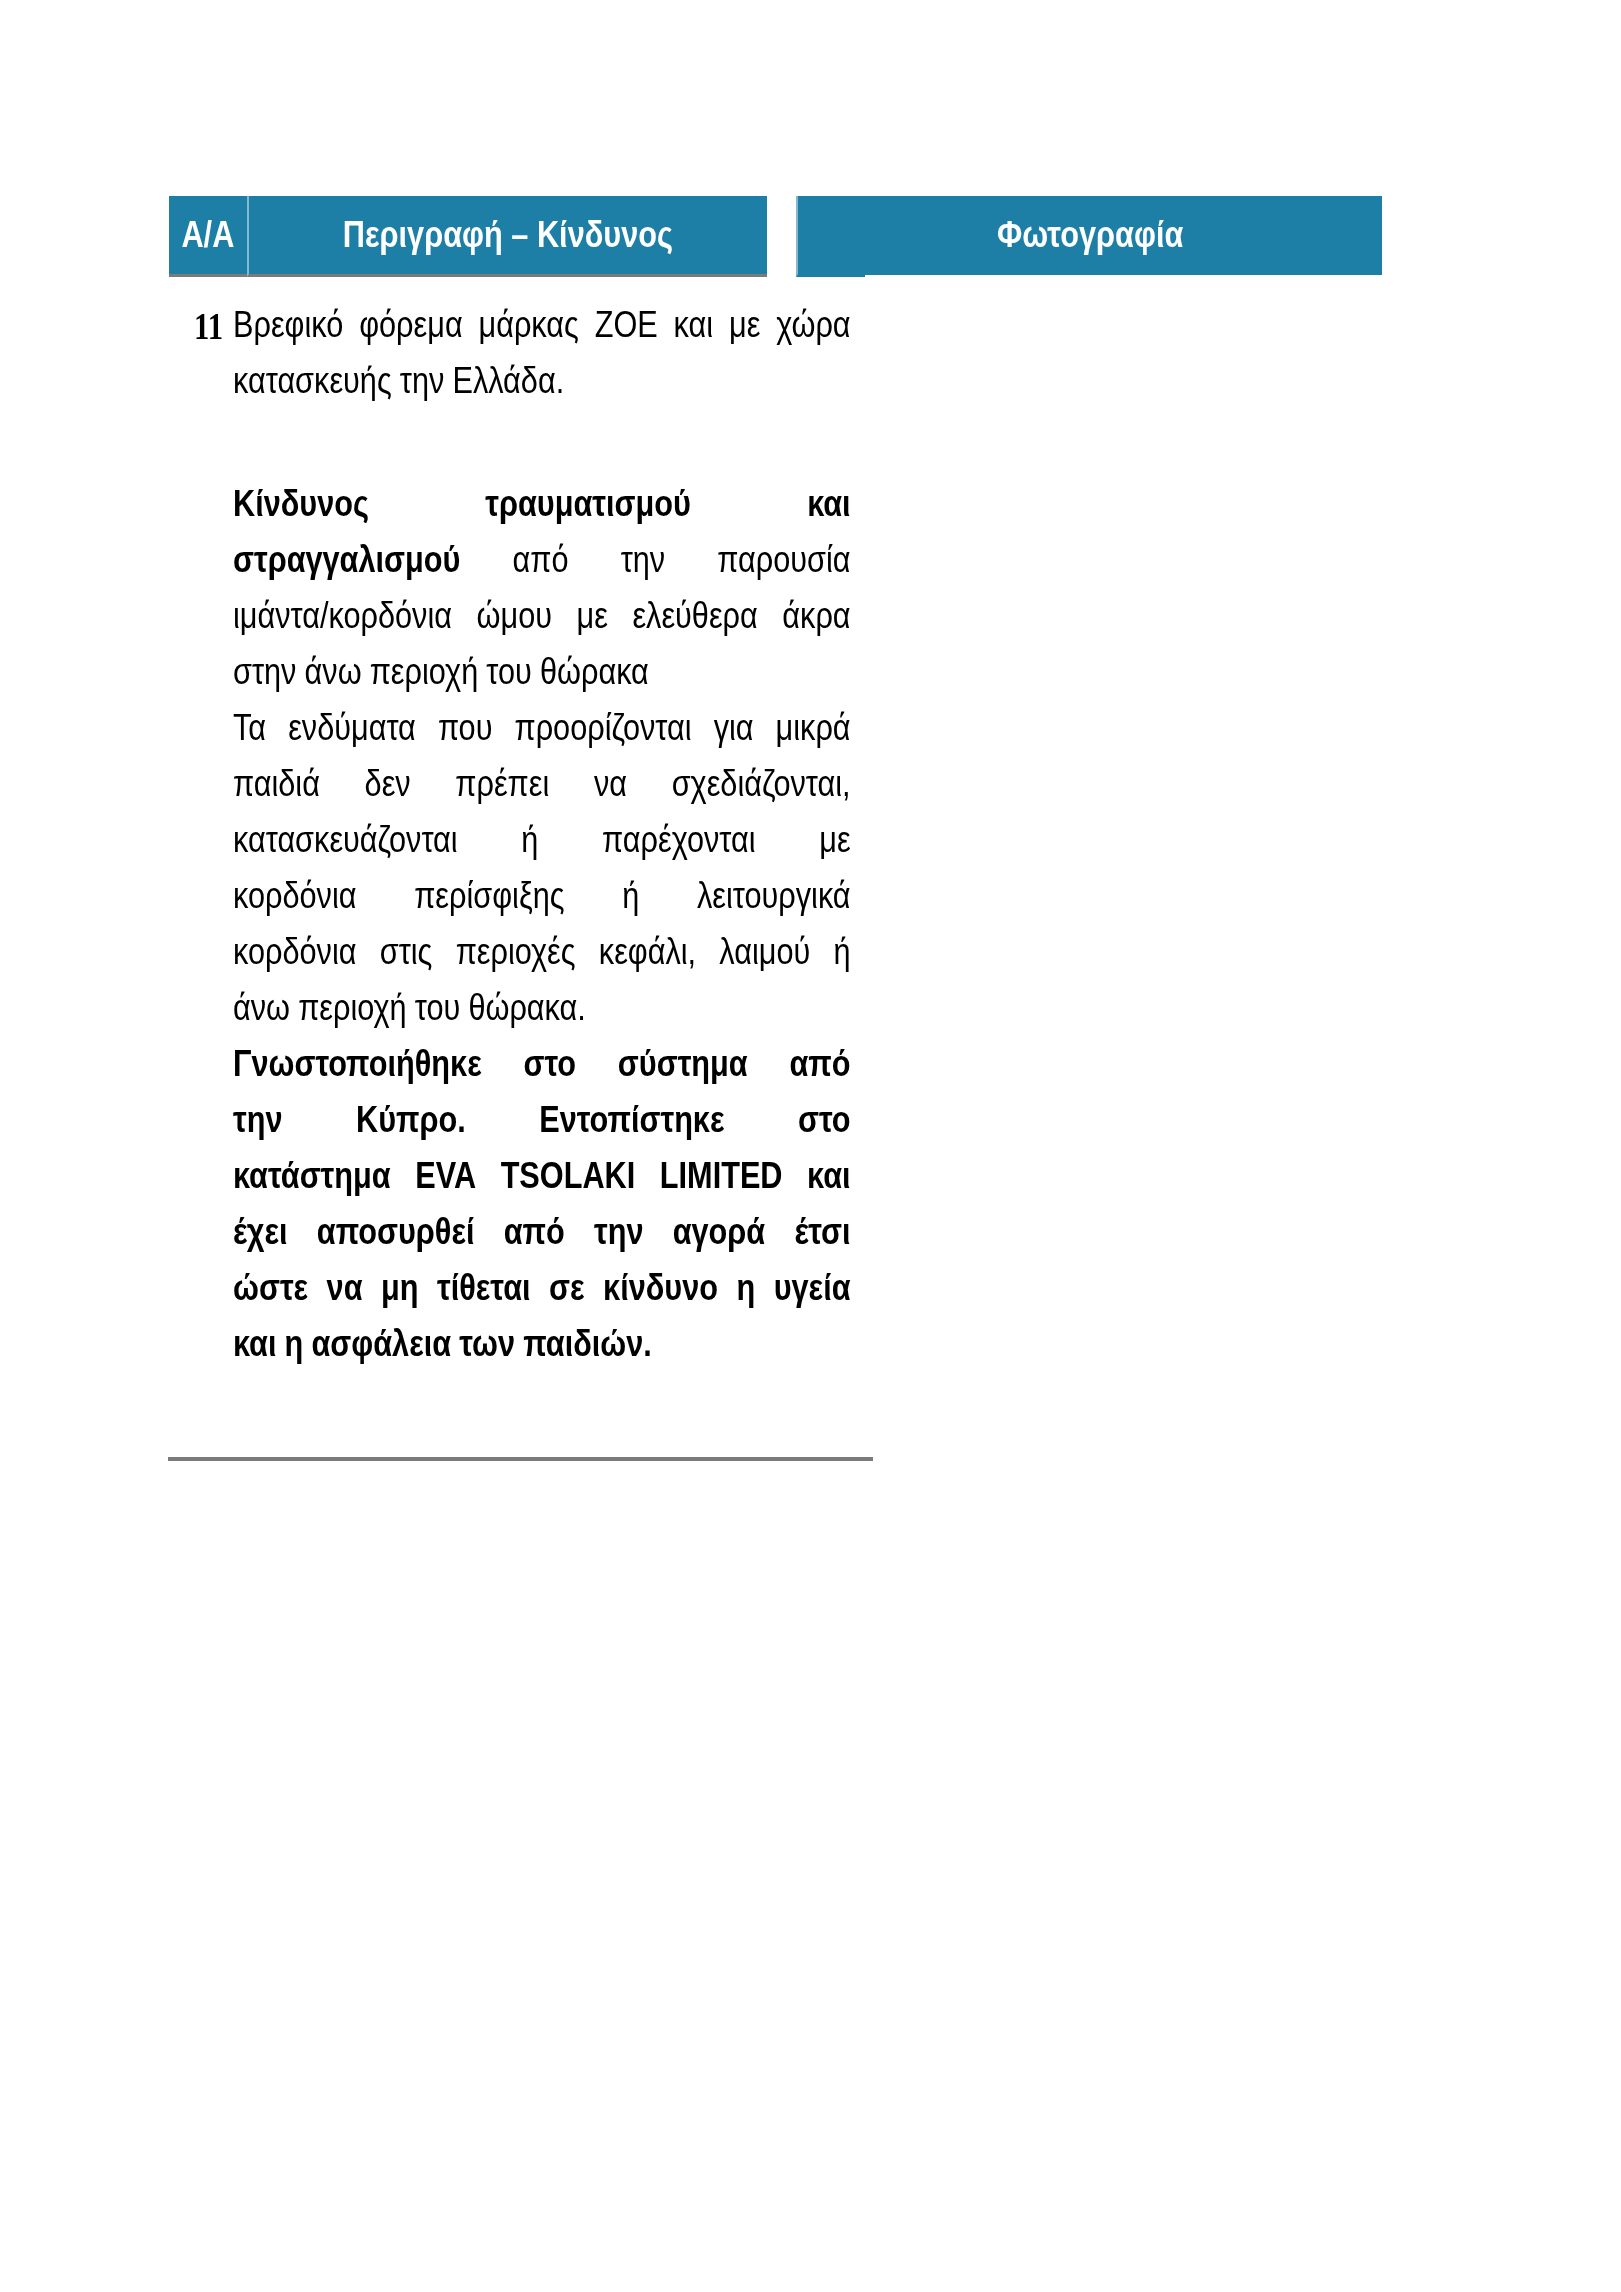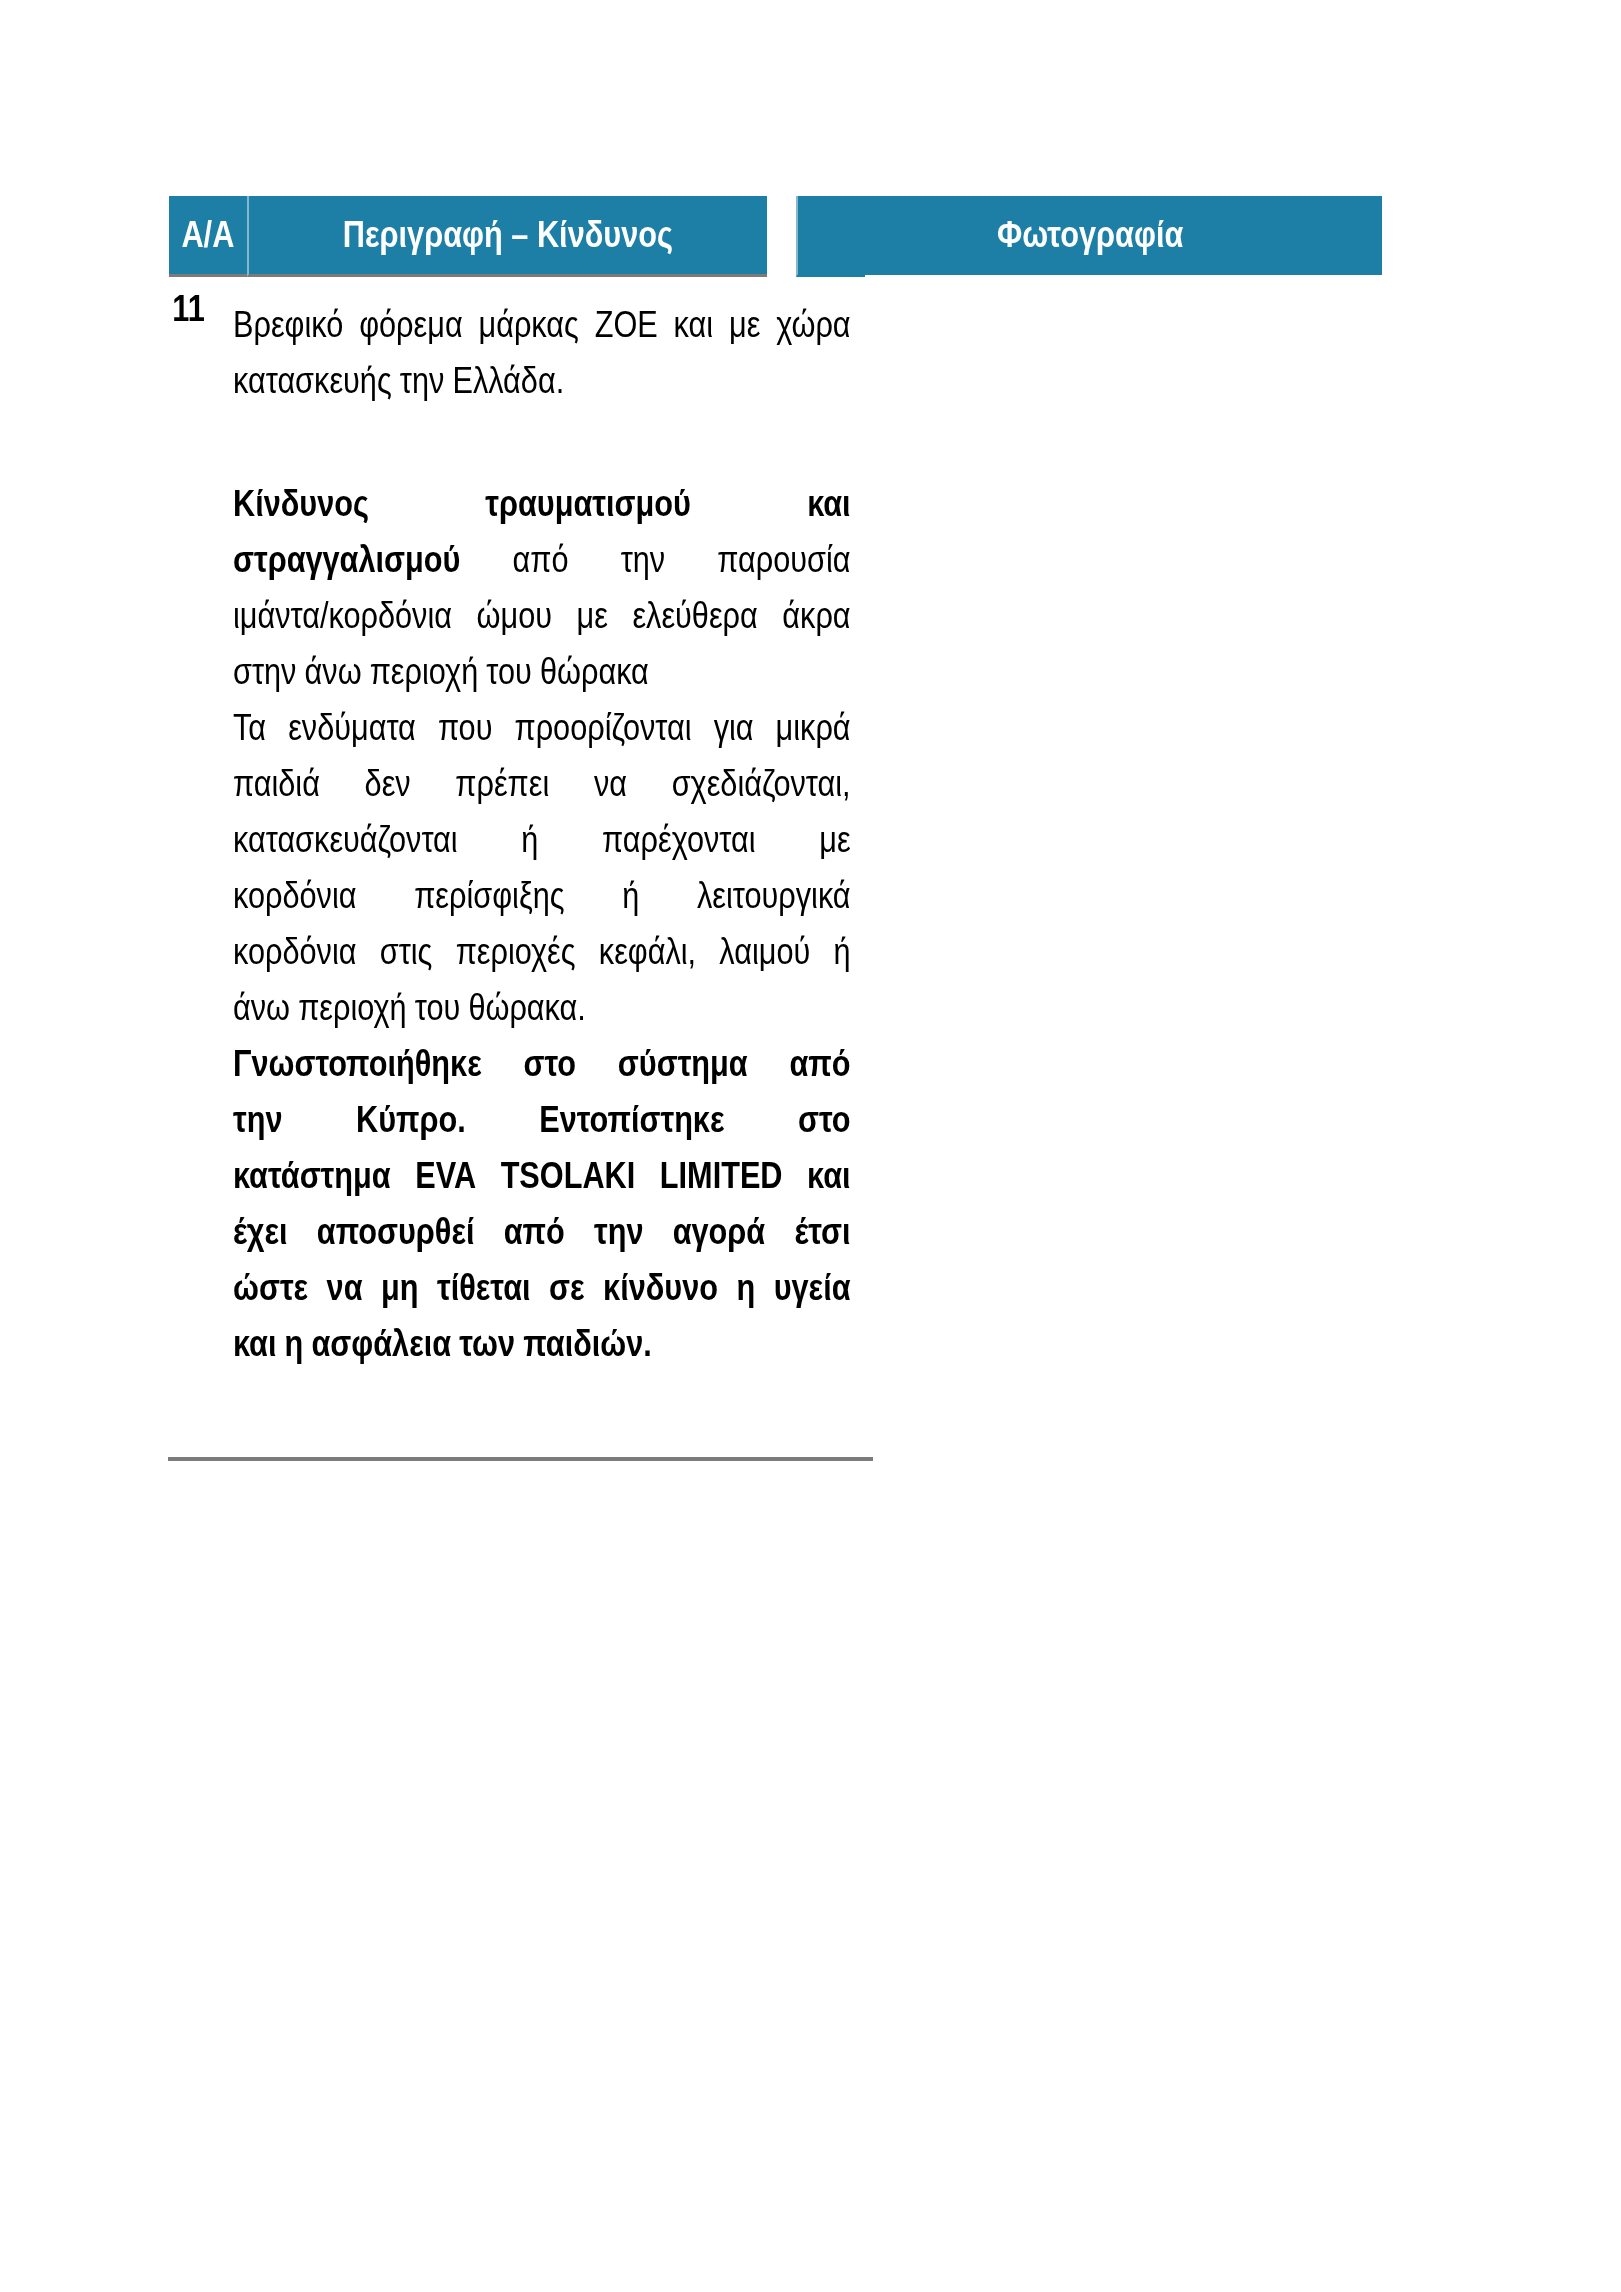--- a/index.html
+++ b/index.html
@@ -44,25 +44,27 @@
     transform-origin: center center;
     white-space: nowrap;
   }
 
   
   .num-cell {
     position: absolute;
     left: 169px;
     top: 275px;
     width: 78px;
-    padding-top: 6px;
-    box-sizing: border-box;
+    padding-top: 24px;
+    box-sizing: border-box;
+    text-align: center;
     font-weight: bold;
     font-size: 37px;
     line-height: 56px;
+    font-family: Liberation Serif, serif;
   }
   .num-cell .narrow { transform-origin: center top; }
 
   .desc-cell {
     position: absolute;
     left: 233px;
     top: 275px;
     width: 619px;
     padding-top: 21.6px;
     box-sizing: border-box;

